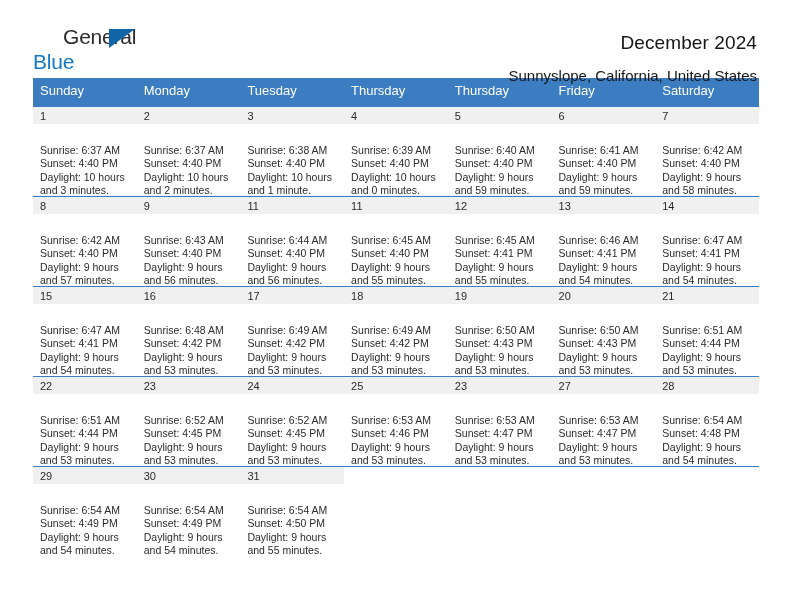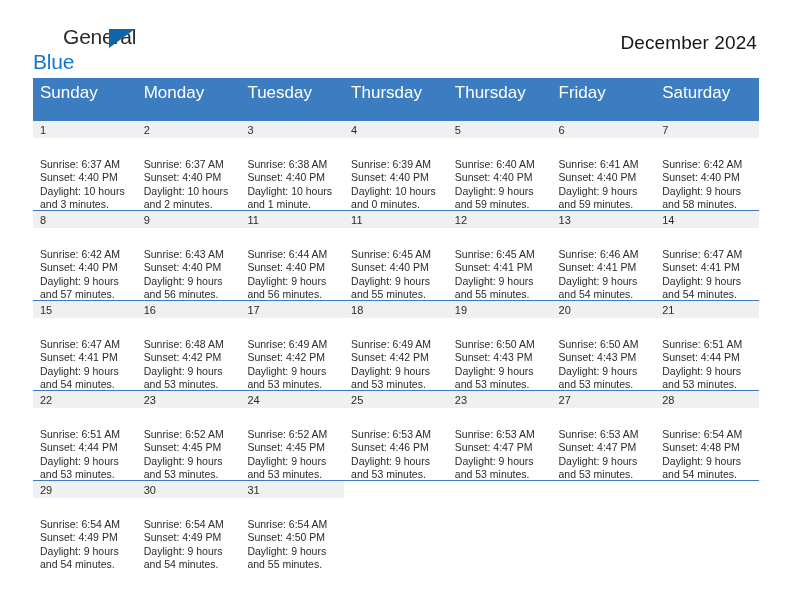--- a/index.html
+++ b/index.html
@@ -88,24 +88,24 @@
   
   .cal {
     margin: 0 33px;
     width: 726px;
     border-collapse: collapse;
     table-layout: fixed;
   }
   .cal th {
     background: #3b7dc0;
     color: #ffffff;
-    font-size: 17px;
+    font-size: 13px;
     font-weight: 400;
     text-align: left;
-    padding: 5px 0 17px 7px;
+    padding: 5px 0 8px 7px;
     height: 21px;
     border: none;
   }
   .cal td {
     width: 103.71px;
     vertical-align: top;
     padding: 0;
     border: none;
     background: #ffffff;
   }
@@ -145,20 +145,21 @@
   <div class="header">
 
     <div class="logo">
       <span class="logo-general">General</span>
       <span class="logo-triangle"></span>
       <span class="logo-blue">Blue</span>
     </div>
 
     <div class="title-block">
       <div class="month-title">December 2024</div>
+      <div class="location-sub">Sunnyslope, California, United States</div>
     </div>
 
   </div>
 
   <table class="cal">
     <thead>
       <tr>
         <th>Sunday</th>
         <th>Monday</th>
         <th>Tuesday</th>

